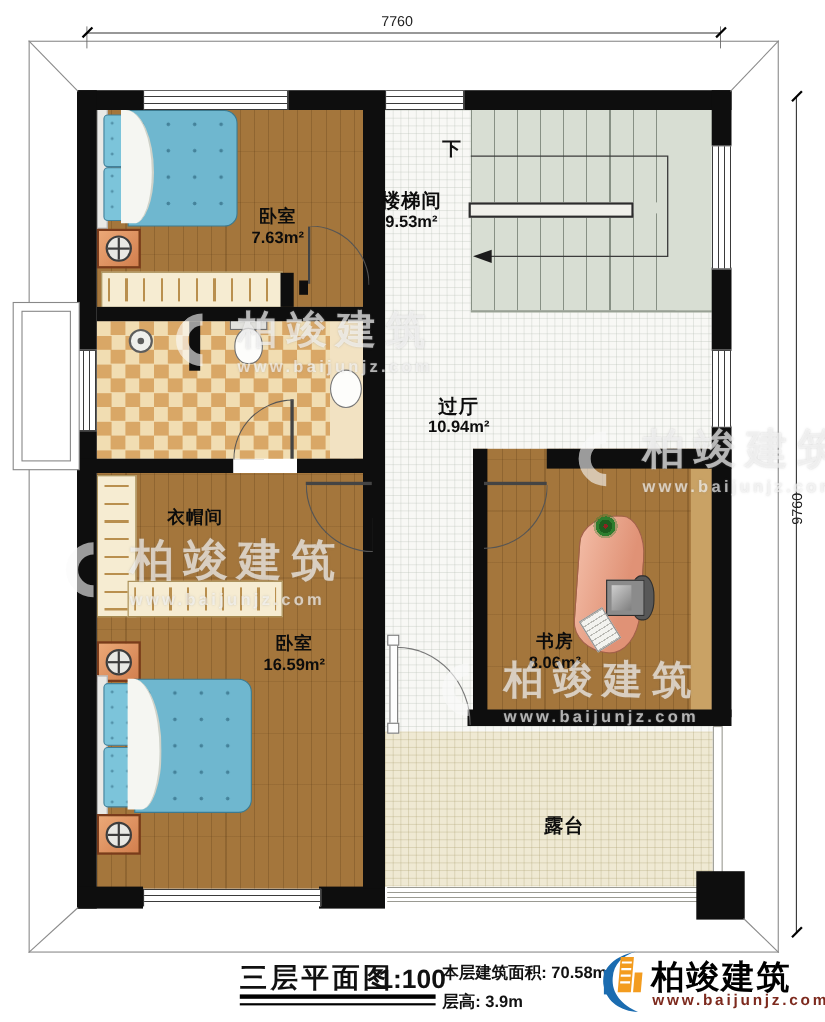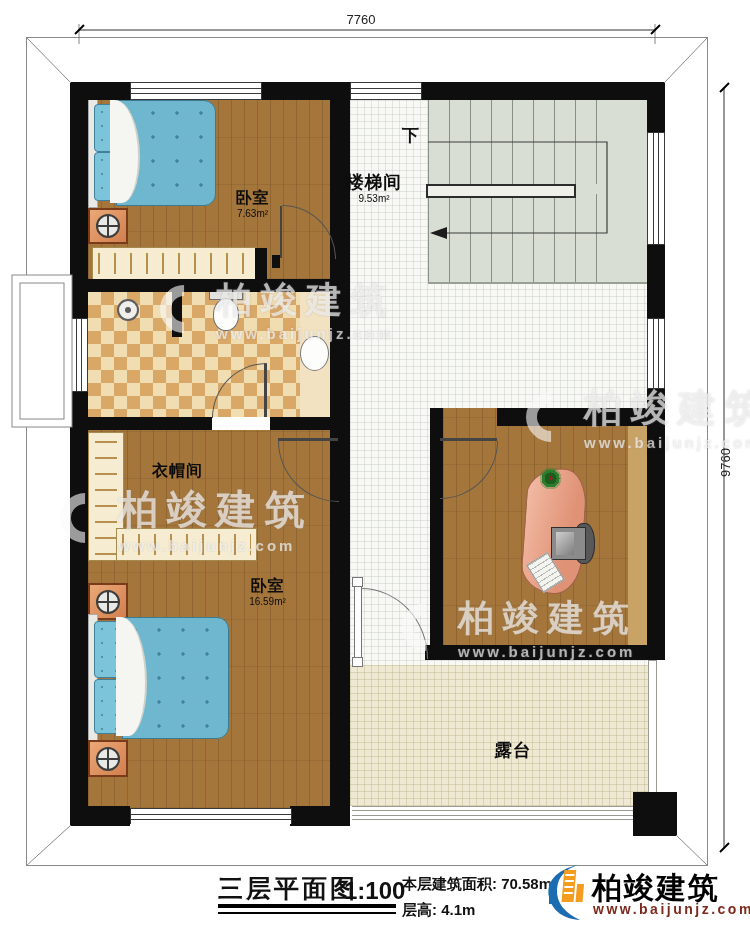--- a/index.html
+++ b/index.html
@@ -66,21 +66,21 @@
   .monitor{position:absolute;background:#8b8b8b;border:1px solid #2e2e2e;z-index:4;}
   .monitor i{position:absolute;left:4px;top:4px;right:11px;bottom:4px;background:linear-gradient(135deg,#cfcfcf,#7e7e7e);}
   .chair{position:absolute;background:#585858;border:1px solid #2e2e2e;border-radius:45%;z-index:3;}
   .keyboard{position:absolute;background:#f3f3ef;border:1px solid #8e8e8e;transform:rotate(-32deg);z-index:4;
     background-image:repeating-linear-gradient(0deg,#b9b9b3 0 1px,transparent 1px 5px);}
   .plant{position:absolute;border-radius:50%;z-index:5;
     background:radial-gradient(circle at 50% 50%,#8f2222 0 2px,#1e5c1e 2px 6px,#2e7d2e 6px 9px,rgba(46,125,46,.35) 9px 11px,transparent 11px);}
   
   .room-label{position:absolute;text-align:center;z-index:8;line-height:1.18;color:#0c0c0c;}
   .rl-name{display:block;font-weight:bold;font-size:16px;letter-spacing:1px;}
-  .rl-area{display:block;font-weight:normal;font-size:10px;}
+  .rl-area{display:block;font-weight:bold;font-size:15px;}
   .big .rl-name{font-size:17.5px;}
   .down-label{position:absolute;font-weight:bold;font-size:17px;z-index:8;}
   .dim{position:absolute;font-size:13px;color:#222;z-index:8;text-align:center;}
   
   .wm{position:absolute;display:flex;align-items:center;gap:8px;z-index:9;
       color:rgba(250,250,250,.66);text-shadow:0 0 2px rgba(130,130,130,.35);pointer-events:none;}
   .wm-logo{border-radius:50%;border:11px solid rgba(250,250,250,.6);
       border-top-color:transparent;border-right-color:transparent;transform:rotate(45deg);}
   .wm-brand{display:block;font-weight:bold;letter-spacing:9px;white-space:nowrap;}
   .wm-site{display:block;font-weight:bold;font-size:15px;letter-spacing:3px;white-space:nowrap;}
@@ -231,26 +231,34 @@
 
   <div class="room-label" style="left:205px;top:189px;width:95px;">
     <span class="rl-name">卧室</span>
       <span class="rl-area">7.63m²</span>
   </div>
   <div class="room-label big" style="left:328px;top:172px;width:92px;">
     <span class="rl-name">楼梯间</span>
       <span class="rl-area">9.53m²</span>
   </div>
   <div class="down-label" style="left:402px;top:124px;">下</div>
+  <div class="room-label big" style="left:372px;top:359px;width:90px;">
+    <span class="rl-name">过厅</span>
+      <span class="rl-area">10.94m²</span>
+  </div>
   <div class="room-label" style="left:130px;top:462px;width:95px;">
     <span class="rl-name">衣帽间</span>
   </div>
   <div class="room-label" style="left:220px;top:577px;width:95px;">
     <span class="rl-name">卧室</span>
       <span class="rl-area">16.59m²</span>
+  </div>
+  <div class="room-label" style="left:462px;top:575px;width:85px;">
+    <span class="rl-name">书房</span>
+      <span class="rl-area">8.06m²</span>
   </div>
   <div class="room-label big" style="left:468px;top:740px;width:90px;">
     <span class="rl-name">露台</span>
   </div>
 
   <div class="dim" style="left:324px;top:12px;width:74px;">7760</div>
   <div class="dim" style="left:690px;top:455px;width:70px;transform:rotate(-90deg);">9760</div>
 
   <div class="wm" style="left:160px;top:276px;">
     <div class="wm-logo" style="width:26px;height:26px;"></div>
@@ -279,21 +287,21 @@
         <span class="wm-brand" style="font-size:36px;">柏竣建筑</span>
          <span class="wm-site">www.baijunjz.com</span>
       </div>
   </div>
 
   <div class="tb-title" style="left:218px;top:872px;">三层平面图</div>
   <div class="tb-scale" style="left:344px;top:877px;">1:100</div>
   <div class="tb-line" style="left:218px;top:904px;width:178px;height:4px;"></div>
   <div class="tb-line" style="left:218px;top:912px;width:178px;height:1.5px;"></div>
   <div class="tb-info" style="left:402px;top:875px;">本层建筑面积: 70.58m²</div>
-  <div class="tb-info" style="left:402px;top:901px;">层高: 4.1m</div>
+  <div class="tb-info" style="left:402px;top:901px;">层高: 3.9m</div>
   <svg class="abs" style="left:542px;top:862px;z-index:8;" width="48" height="60" viewBox="0 0 48 60">
     <path d="M36 3 C13 8 4 21 7 35 C10 49 22 57 38 58 C23 51 14 41 15 27 C16 14 24 7 36 3 Z" fill="#1b6cb0"></path>
     <rect x="7" y="20" width="5" height="22" fill="#1b6cb0"></rect>
     <g transform="skewX(-5)">
       <rect x="23" y="8" width="12" height="32" fill="#f39c1f"></rect>
       <rect x="24.5" y="12" width="9" height="2" fill="#fff"></rect>
       <rect x="24.5" y="18" width="9" height="2" fill="#fff"></rect>
       <rect x="24.5" y="24" width="9" height="2" fill="#fff"></rect>
       <rect x="24.5" y="30" width="9" height="2" fill="#fff"></rect>
       <rect x="37" y="22" width="7" height="18" fill="#f39c1f"></rect>

